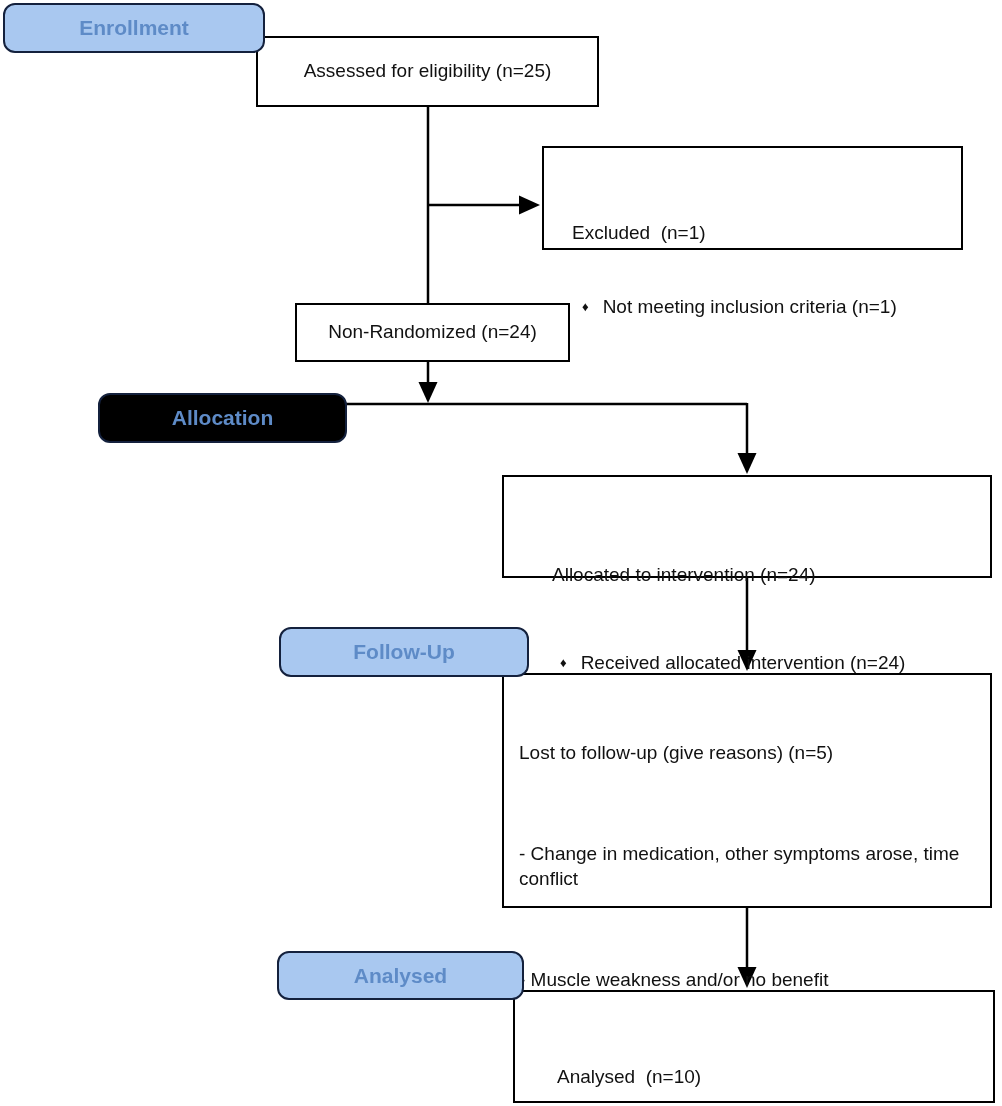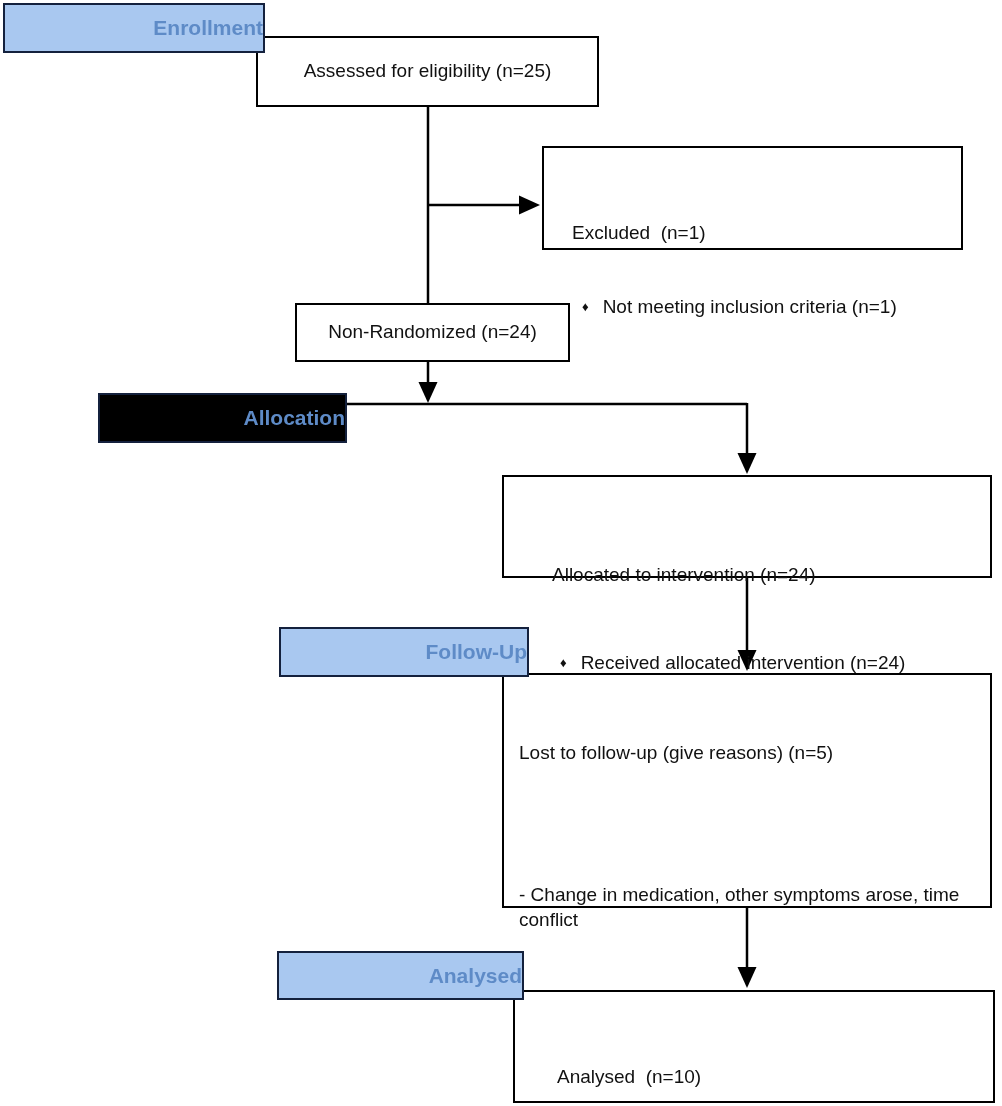--- a/index.html
+++ b/index.html
@@ -35,24 +35,24 @@
   .flow-box.centered {
     display: flex;
     align-items: center;
     justify-content: center;
     text-align: center;
   }
   .stage-label {
     position: absolute;
     box-sizing: border-box;
     border: 2px solid #14213d;
-    border-radius: 0;
+    border-radius: 12px;
     display: flex;
     align-items: center;
-    justify-content: flex-end;
+    justify-content: center;
     font-size: 21px;
     font-weight: bold;
     z-index: 2;
   }
   .bullet-line {
     display: flex;
     align-items: baseline;
   }
   .bullet-glyph {
     font-size: 13px;
@@ -107,21 +107,21 @@
   <div class="flow-box" style="left:502px; top:475px; width:490px; height:103px; padding:24px 10px 0 48px; line-height:1.55;">
     <div class="para">Allocated to intervention (n=24)</div>
     <div class="bullet-line" style="margin-left:8px;">
       <span class="bullet-glyph">♦</span>
       <span>Received allocated intervention (n=24)</span>
     </div>
   </div>
 
   <div class="flow-box" style="left:502px; top:673px; width:490px; height:235px; padding:17px 18px 0 15px;">
     <div class="para" style="margin-bottom:27px;">Lost to follow-up (give reasons) (n=5)</div>
-    <div class="para" style="margin-bottom:27px;margin-top:41px;">- Change in medication, other symptoms arose, time conflict</div>
+    <div class="para" style="margin-bottom:27px;">- Change in medication, other symptoms arose, time conflict</div>
     <div class="para">- Muscle weakness and/or no benefit</div>
   </div>
 
   <div class="flow-box" style="left:513px; top:990px; width:482px; height:113px; padding:16px 10px 4px 42px; line-height:1.45;">
     <div class="para">Analysed  (n=10)</div>
     
   </div>
 
   <div class="stage-label" style="left: 3px; top: 3px; width: 262px; height: 50px; background: rgb(169, 200, 240); color: rgb(94, 139, 199); border-color: rgb(20, 33, 61);">
     <span>Enrollment</span>

